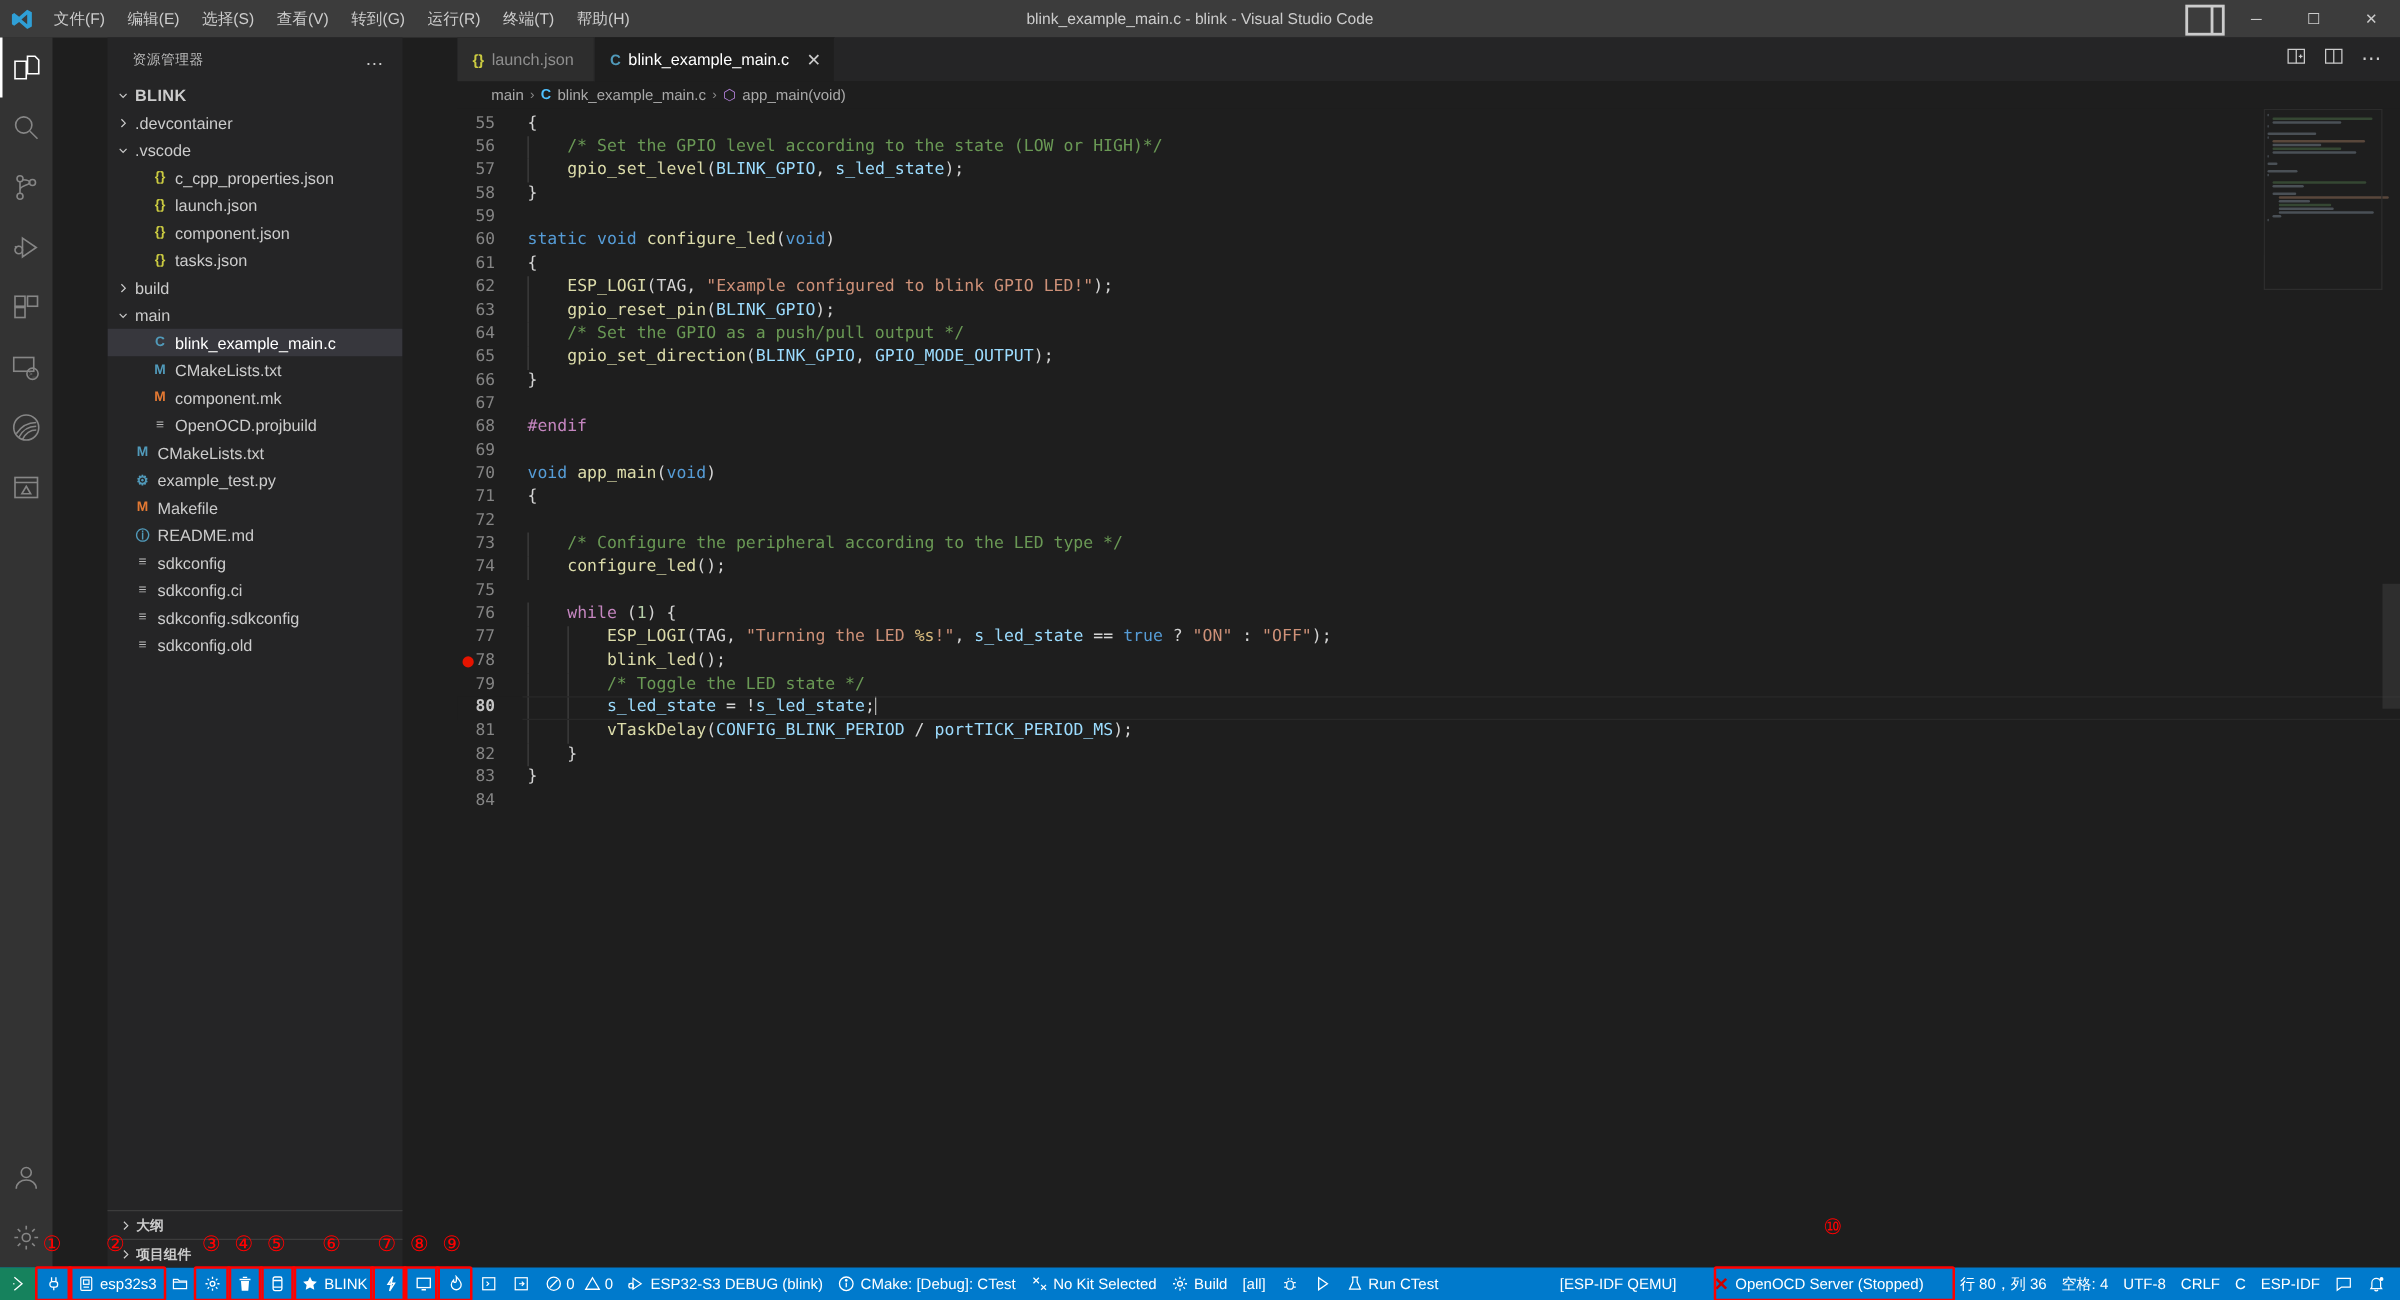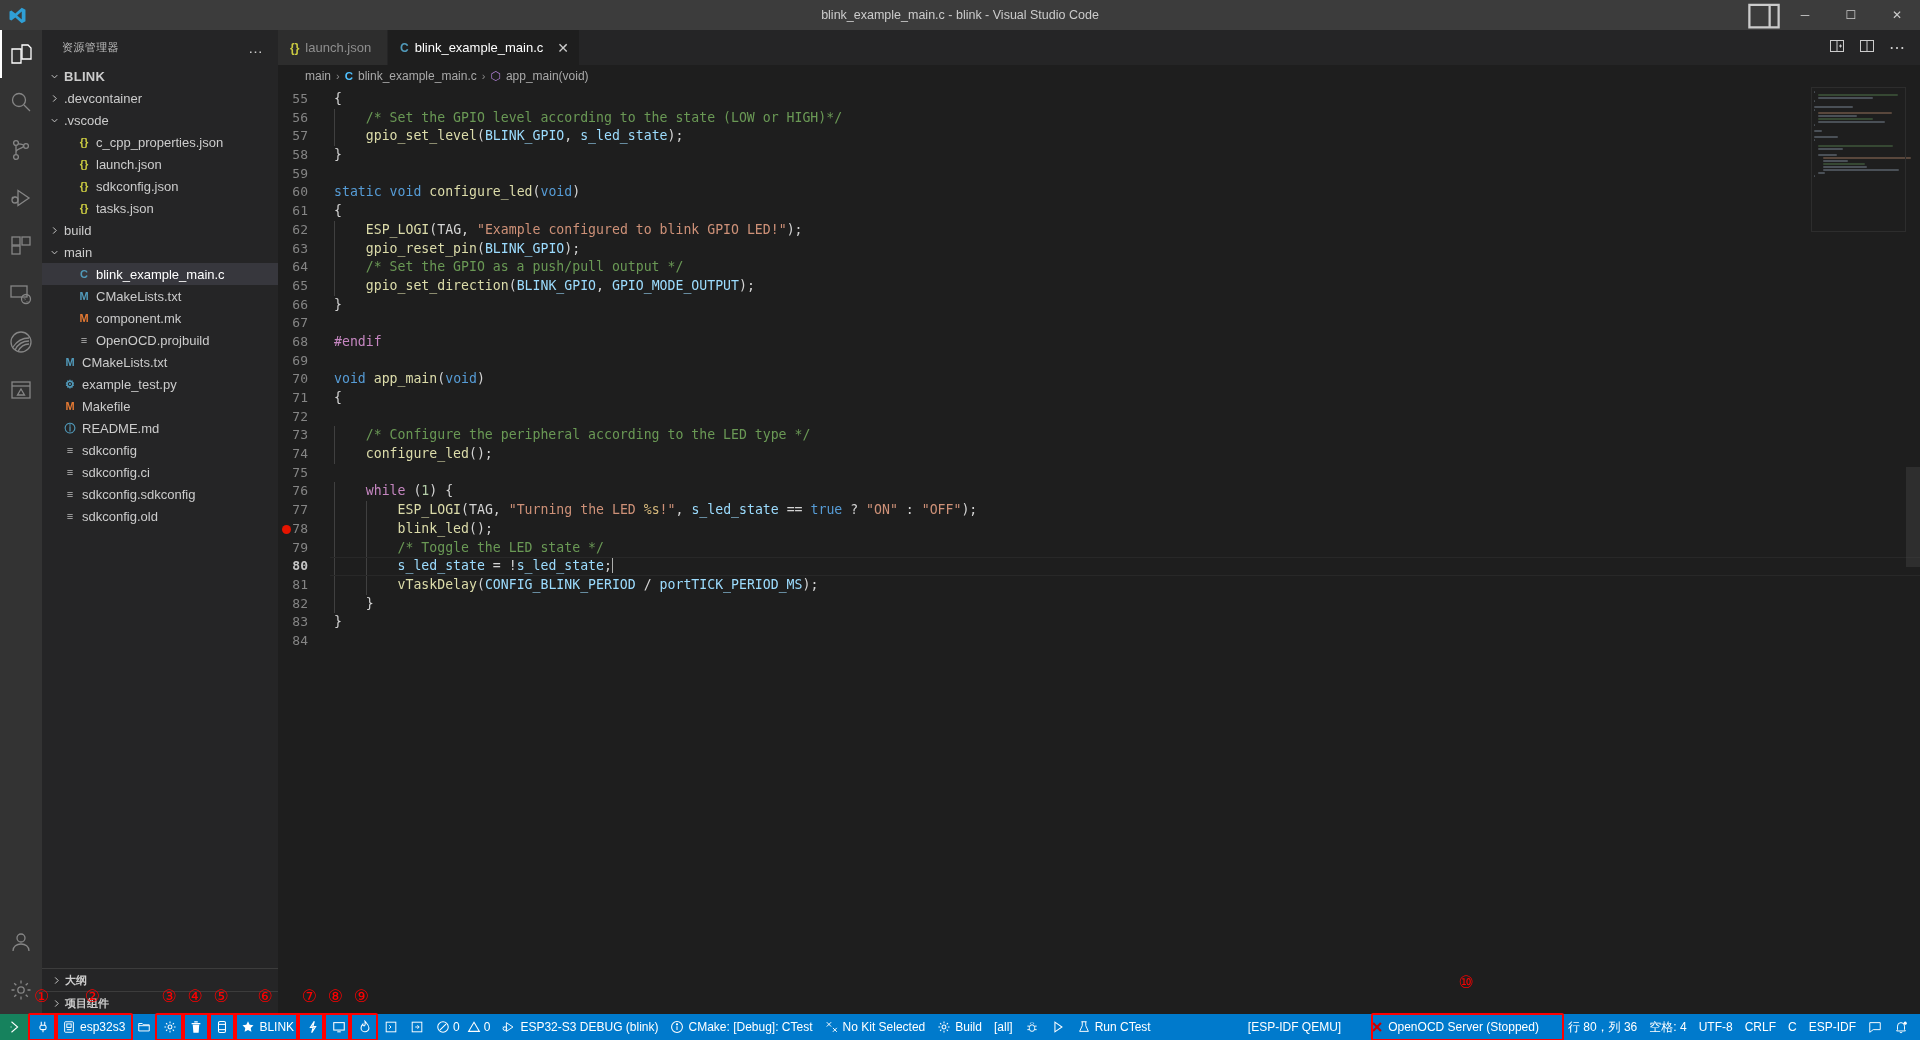--- a/index.html
+++ b/index.html
@@ -29,21 +29,21 @@
     font-size: 12.5px; color: #cccccc; pointer-events: none;
   }
   .title-right { margin-left: auto; display: flex; align-items: center; height: 30px; }
   .layout-icon { width: 36px; height: 30px; display:flex; align-items:center; justify-content:center; }
   .winbtn {
     width: 46px; height: 30px; display: flex; align-items: center; justify-content: center;
     font-size: 12px; color: #cccccc;
   }
 
   
-  .body-row { display: flex; flex: 1 1 auto; min-height: 0; }
+  .body-row { display: flex; flex: 1 1 auto; min-height: 0; gap: 44px; }
 
   
   .activitybar {
     width: 42px; background: #333333; display: flex; flex-direction: column;
     align-items: center; flex: 0 0 42px;
   }
   .act-icon {
     width: 42px; height: 48px; display: flex; align-items: center; justify-content: center;
     color: #868686; position: relative;
   }
@@ -187,20 +187,30 @@
 <body>
 
 <div id="app">
 
   <div class="titlebar">
     <div class="vs-logo">
       <svg viewBox="0 0 100 100">
           <path fill="#2f9fd6" d="M75 5 97 16v68L75 95 37 62 14 80 3 73V27l11-7 23 18z M75 27 48 50l27 23z"></path>
         </svg>
     </div>
+    <div class="menu">
+      <div class="menu-item">文件(F)</div>
+      <div class="menu-item">编辑(E)</div>
+      <div class="menu-item">选择(S)</div>
+      <div class="menu-item">查看(V)</div>
+      <div class="menu-item">转到(G)</div>
+      <div class="menu-item">运行(R)</div>
+      <div class="menu-item">终端(T)</div>
+      <div class="menu-item">帮助(H)</div>
+    </div>
     <div class="title-center">blink_example_main.c - blink - Visual Studio Code</div>
     <div class="title-right">
       <div class="layout-icon">
         <svg viewBox="0 0 16 16" fill="none" stroke="#cccccc" stroke-width="1">
             <rect x="1.5" y="3.5" width="13" height="10"></rect>
             <line x1="10.5" y1="3.5" x2="10.5" y2="13.5"></line>
           </svg>
       </div>
       <div class="winbtn">─</div>
       <div class="winbtn">☐</div>
@@ -321,21 +331,21 @@
               <span class="lbl">c_cpp_properties.json</span>
             </div>
             <div class="row" style="padding-left: 20px;">
               <span class="chev"></span>
               <span class="fi" style="color:#cbcb41">{}</span>
               <span class="lbl">launch.json</span>
             </div>
             <div class="row" style="padding-left: 20px;">
               <span class="chev"></span>
               <span class="fi" style="color:#cbcb41">{}</span>
-              <span class="lbl">sdkconfig.json</span>
+              <span class="lbl">component.json</span>
             </div>
             <div class="row" style="padding-left: 20px;">
               <span class="chev"></span>
               <span class="fi" style="color:#cbcb41">{}</span>
               <span class="lbl">tasks.json</span>
             </div>
             <div class="row" style="padding-left: 6px;">
               <span class="chev">
                 <svg viewBox="0 0 16 16" fill="none" stroke="#cccccc" stroke-width="1.4">
                   <path d="M6 3.5l4.5 4.5L6 12.5"></path>

